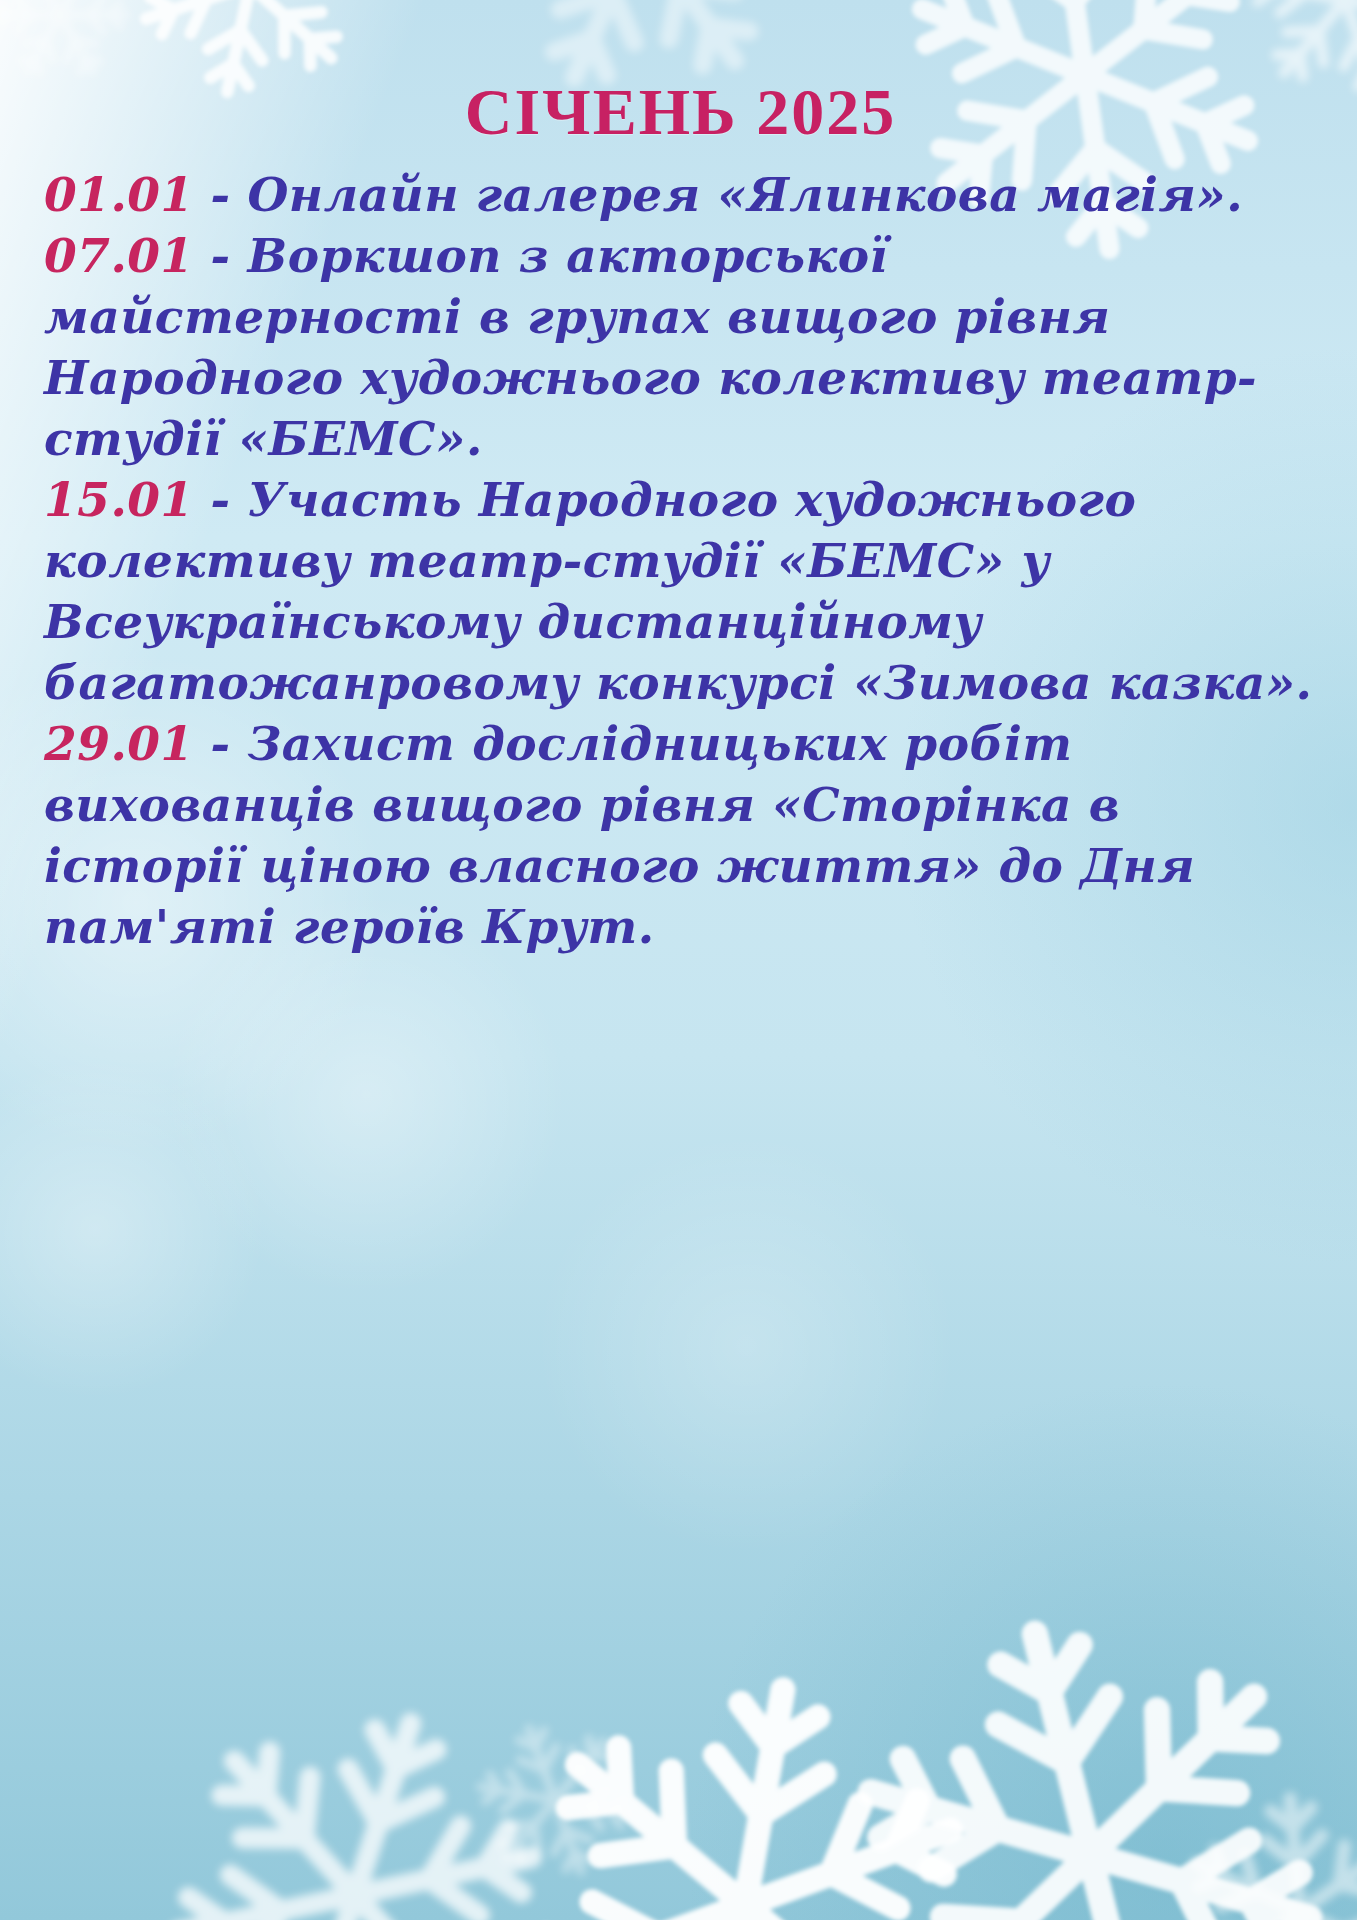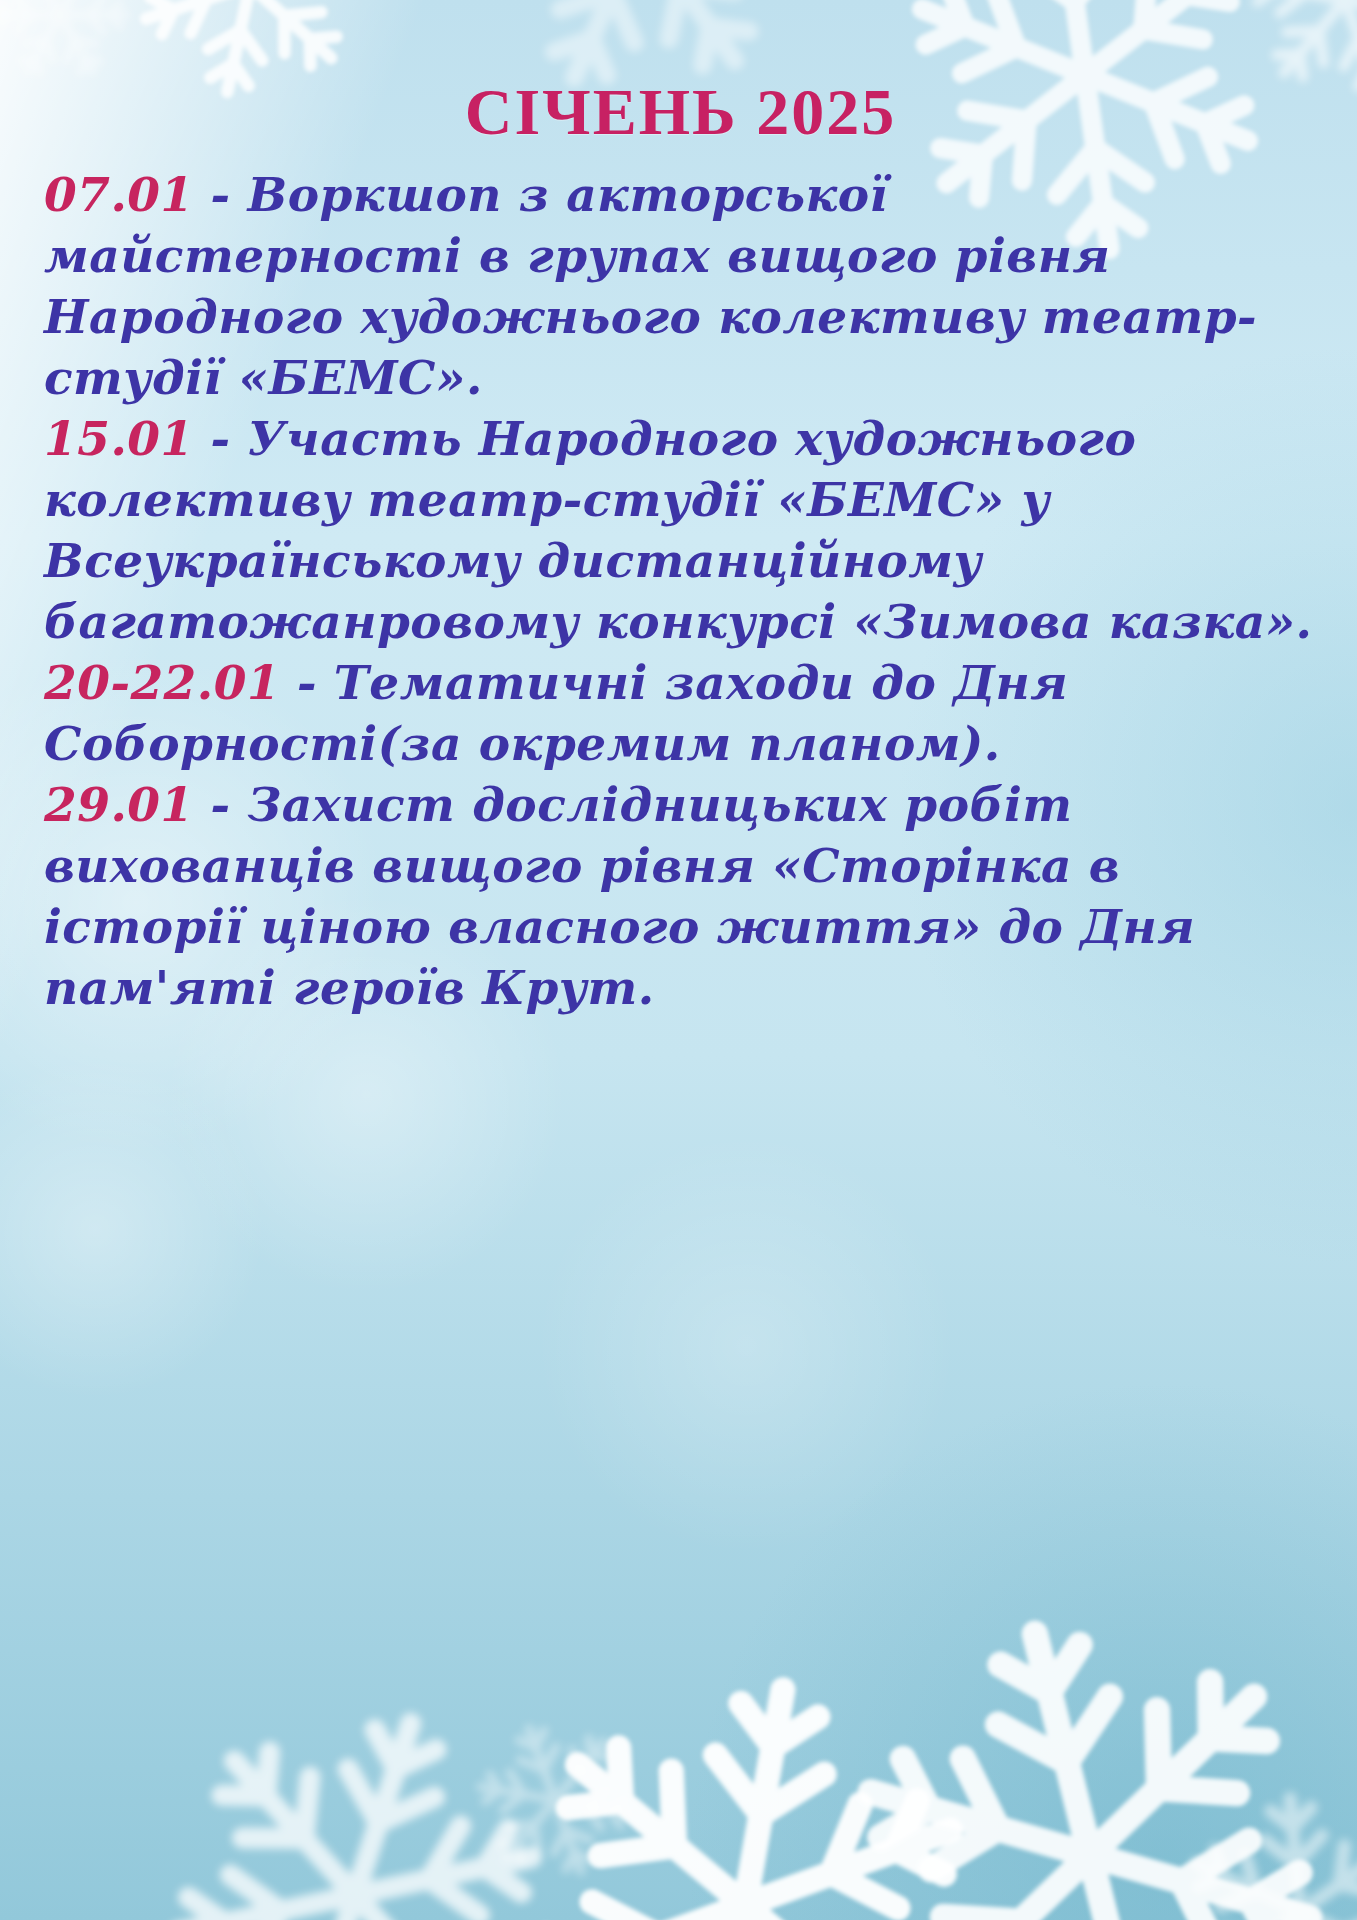--- a/index.html
+++ b/index.html
@@ -93,27 +93,27 @@
       <use href="#flake-shape" transform="translate(355,1895) scale(1.9) rotate(18)" opacity="0.75"></use>
       <use href="#flake-shape" transform="translate(1300,1912) scale(1.2) rotate(-5)" opacity="0.5"></use>
       <use href="#flake-shape" transform="translate(555,1800) scale(0.8) rotate(40)" opacity="0.4"></use>
     </g>
   </svg>
 
   <div class="content">
     <h1 class="title">СІЧЕНЬ 2025</h1>
     <div class="events">
 
+  <p class="event"><span class="date">01.01</span><span class="sep"> - </span><span class="text">Онлайн галерея «Ялинкова магія».</span></p>
 
 
   <p class="event"><span class="date">07.01</span><span class="sep"> - </span><span class="text">Воркшоп з акторської майстерності в групах вищого рівня Народного художнього колективу театр-студії «БЕМС».</span></p>
 
 
 
   <p class="event"><span class="date">15.01</span><span class="sep"> - </span><span class="text">Участь Народного художнього колективу театр-студії «БЕМС» у Всеукраїнському дистанційному багатожанровому конкурсі «Зимова казка».</span></p>
 
-  <p class="event"><span class="date">20-22.01</span><span class="sep"> - </span><span class="text">Тематичні заходи до Дня Соборності(за окремим планом).</span></p>
 
   <p class="event"><span class="date">29.01</span><span class="sep"> - </span><span class="text">Захист дослідницьких робіт вихованців вищого рівня «Сторінка в історії ціною власного життя» до Дня пам'яті героїв Крут.</span></p>
 
 </div>
   </div>
 </div>
 
 </body></html>

